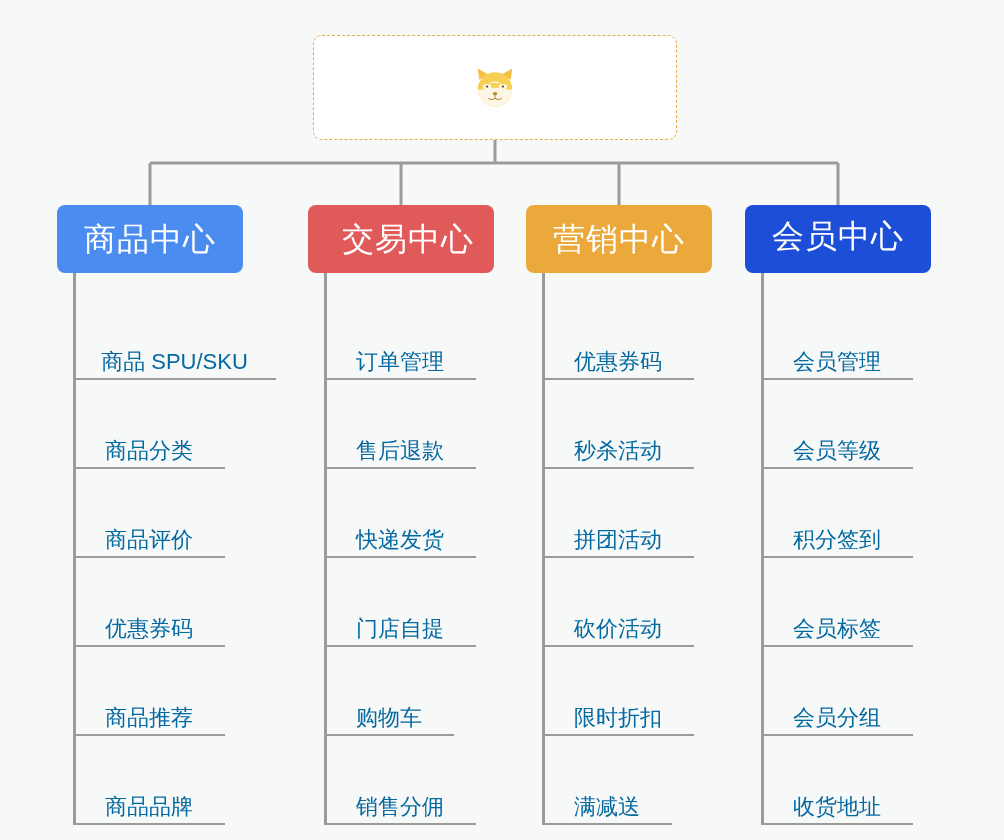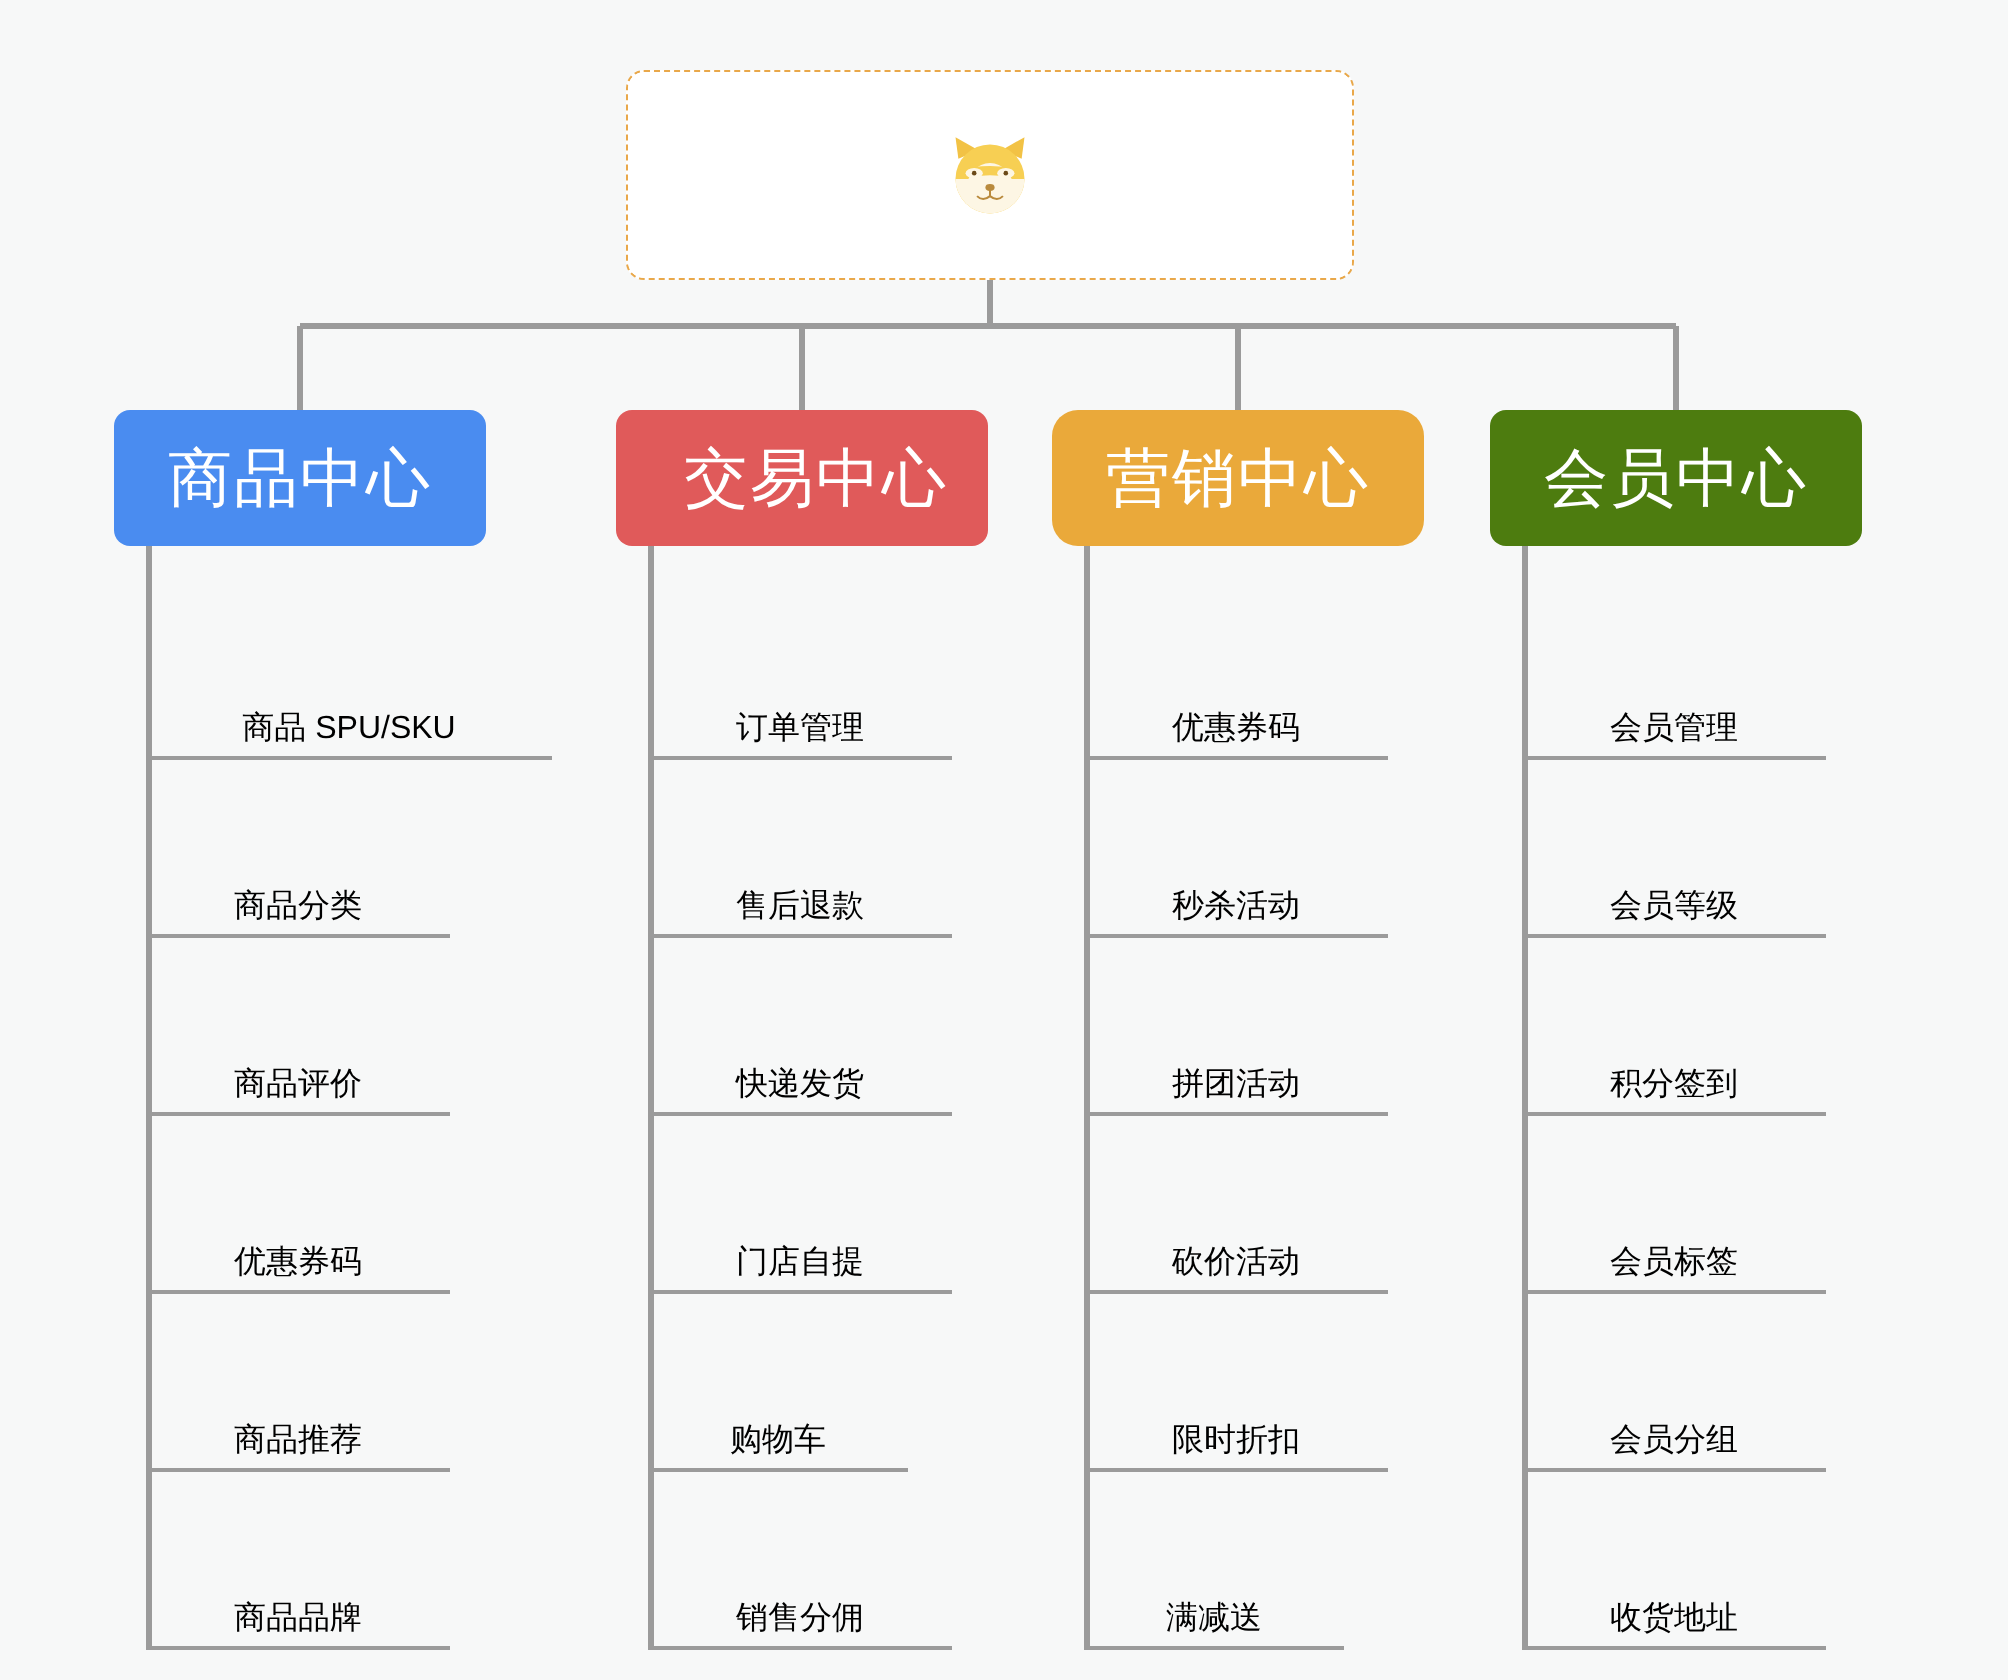--- a/index.html
+++ b/index.html
@@ -103,30 +103,30 @@
     position: absolute;
     height: 44px;
     box-sizing: border-box;
     border-bottom: 2px solid #9b9b9b;
     display: flex;
     align-items: flex-end;
     justify-content: center;
     padding: 0 14px 4px 14px;
   }
   .leaf-label {
-    font-size: 16px;
+    font-size: 22px;
     line-height: 1.1;
-    color: #000000;
+    color: #0369a1;
     white-space: nowrap;
   }
 
   
   .branch-1 .branch-head { background: #4a8cf0; }
   .branch-2 .branch-head { background: #e05a5a; padding-left: 14px; }
-  .branch-3 .branch-head { background: #eaa93a; border-radius: 13px; }
+  .branch-3 .branch-head { background: #eaa93a; }
   .branch-4 .branch-head { background: #76c342; }
 </style>
 </head>
 <body>
 
 <div id="stage">
 
   <svg class="connectors" viewBox="0 0 1004 840" width="1004" height="840" aria-hidden="true">
     <g id="connector-group" stroke="#9b9b9b" stroke-width="3" fill="none" stroke-linecap="butt">
         <path d="M495 140 L495 163"></path>
@@ -237,21 +237,21 @@
           </div>
           <div class="leaf" style="left: 16px; top: 419px; width: 152px;">
             <span class="leaf-label">限时折扣</span>
           </div>
           <div class="leaf" style="left: 16px; top: 508px; width: 130px;">
             <span class="leaf-label">满减送</span>
           </div>
         </div>
       </div>
       <div class="branch branch-4" style="left: 745px; width: 186px;">
-        <div class="branch-head" style="width: 186px; background: #4d7c0f;">
+        <div class="branch-head" style="width: 186px; background: #1d4ed8; font-family: Liberation Mono, monospace;">
           <span class="branch-head-label">会员中心</span>
         </div>
         <div class="spine" style="left: 16px; height: 552px;"></div>
         <div class="leaf-list">
           <div class="leaf" style="left: 16px; top: 63px; width: 152px;">
             <span class="leaf-label">会员管理</span>
           </div>
           <div class="leaf" style="left: 16px; top: 152px; width: 152px;">
             <span class="leaf-label">会员等级</span>
           </div>

